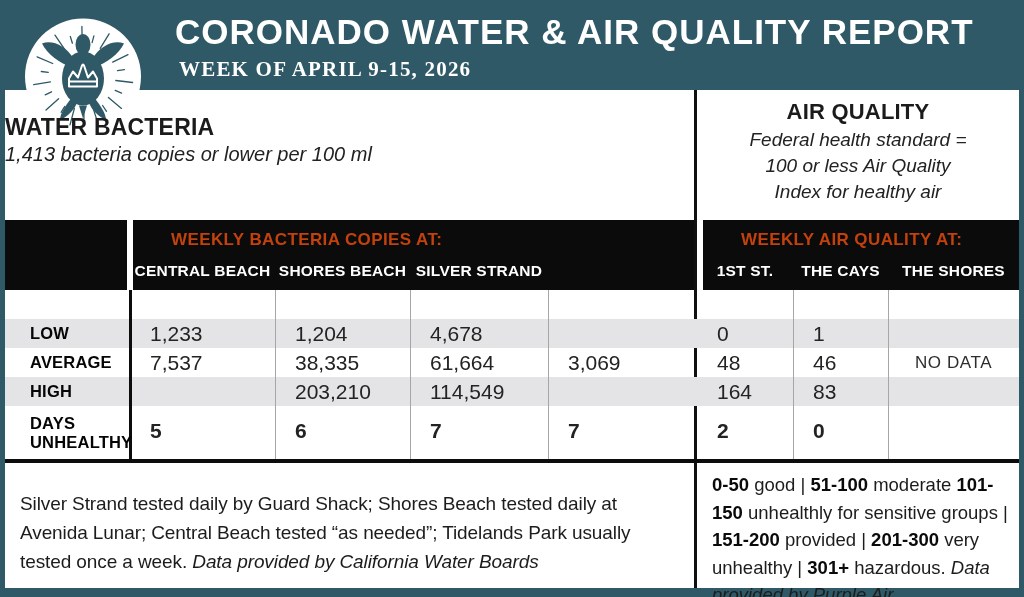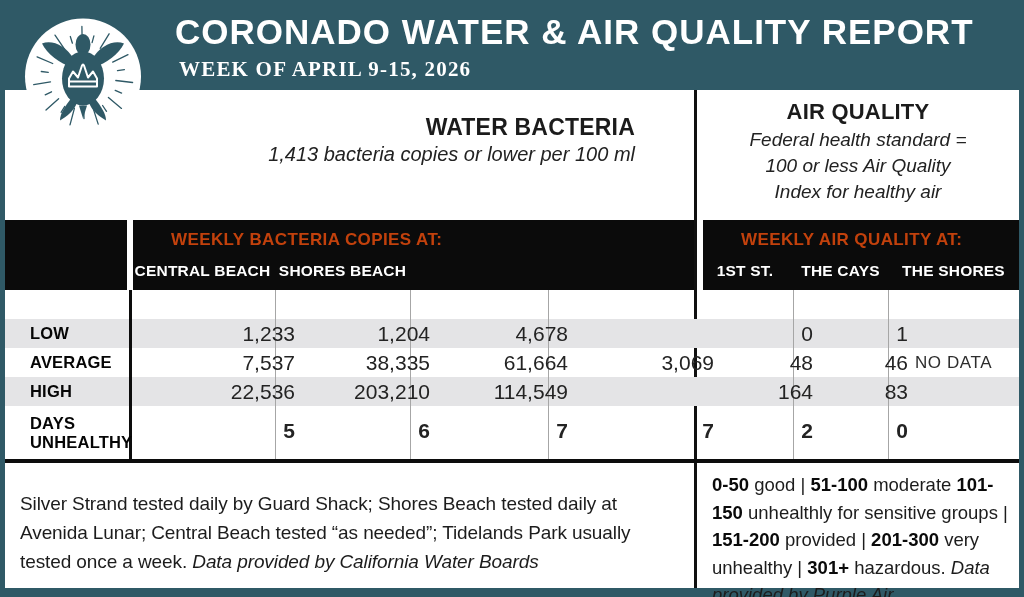--- a/index.html
+++ b/index.html
@@ -11,21 +11,21 @@
   .abs{position:absolute;}
   
   .band{left:0;top:0;width:1024px;height:90px;background:#2F5966;}
   .frame-left{left:0;top:90px;width:5px;height:507px;background:#2F5966;}
   .frame-right{left:1019px;top:90px;width:5px;height:507px;background:#2F5966;}
   .frame-bottom{left:0;top:588px;width:1024px;height:9px;background:#2F5966;}
   .title{left:175px;top:12px;width:830px;color:#fff;font-size:35px;font-weight:bold;letter-spacing:1px;white-space:nowrap;}
   .subtitle{left:179px;top:57px;width:600px;color:#fff;font-size:21px;font-weight:bold;letter-spacing:1.2px;white-space:nowrap;font-family:Liberation Serif, serif;}
   .logo{left:22px;top:14px;}
   
-  .water-head{left:5px;top:114px;width:622px;text-align:right;color:#1b1b1b;margin-left:8px;}
+  .water-head{left:5px;top:114px;width:622px;text-align:left;color:#1b1b1b;}
   .air-head{left:699px;top:99px;width:318px;text-align:center;color:#1b1b1b;}
   .sec-title{font-size:23px;font-weight:bold;letter-spacing:.2px;margin:0;}
   .sec-sub{font-size:20px;font-style:italic;line-height:27px;margin:2px 0 0 0;color:#222;}
   .air-head .sec-title{font-size:22px;}
   .air-head .sec-sub{font-size:19px;line-height:26px;}
   
   .divider{left:694px;top:90px;width:3px;height:498px;background:#101010;}
   
   .bar{background:#0b0b0b;top:220px;height:70px;}
   .bar-label-cell{left:5px;width:122px;}
@@ -38,21 +38,21 @@
   .row-low{top:319px;height:29px;}
   .row-avg{top:348px;height:29px;}
   .row-high{top:377px;height:29px;}
   .row-days{top:406px;height:54px;}
   .vthin{width:1px;top:290px;height:170px;background:#a6a6a6;}
   .vthick{width:3px;top:290px;height:170px;background:#0c0c0c;}
   .hline{left:5px;top:459px;width:1014px;height:4px;background:#0c0c0c;}
   .rlabel{left:30px;width:96px;font-weight:bold;font-size:16.5px;color:#050505;letter-spacing:.2px;}
   .rlabel.one{line-height:29px;}
   .rlabel.two{line-height:19px;padding-top:8px;}
-  .num{font-size:21px;color:#232323;text-align:right;padding-left:20px;line-height:29px;}
+  .num{font-size:21px;color:#232323;text-align:left;padding-left:20px;line-height:29px;}
   .num.days{font-weight:bold;line-height:50px;}
   .nodata{font-size:17px;color:#2d2d2d;letter-spacing:.6px;text-align:center;line-height:29px;}
   
   .cW1{left:130px;width:145px;} .cW2{left:275px;width:135px;}
   .cW3{left:410px;width:138px;} .cW4{left:548px;width:146px;}
   .cA1{left:697px;width:96px;}  .cA2{left:793px;width:95px;}  .cA3{left:888px;width:131px;}
   
   .foot-water{left:20px;top:489px;width:660px;font-size:19px;line-height:29px;color:#1c1c1c;letter-spacing:-.1px;}
   .foot-air{left:712px;top:471px;width:300px;font-size:18.5px;line-height:27.5px;color:#1c1c1c;}
   .foot-air b{color:#0a0a0a;}
@@ -125,20 +125,21 @@
 
   <div class="abs divider"></div>
 
   <div class="abs bar bar-label-cell"></div>
   <div class="abs bar bar-water-cell"></div>
   <div class="abs bar bar-air-cell"></div>
   <div class="abs bar-title" style="left:143px;">WEEKLY BACTERIA COPIES AT:</div>
   <div class="abs bar-title" style="left:713px;">WEEKLY AIR QUALITY AT:</div>
   <div class="abs bar-col cW1">CENTRAL BEACH</div>
   <div class="abs bar-col cW2">SHORES BEACH</div>
+  <div class="abs bar-col cW3">SILVER STRAND</div>
   <div class="abs bar-col cA1">1ST ST.</div>
   <div class="abs bar-col cA2">THE CAYS</div>
   <div class="abs bar-col cA3">THE SHORES</div>
 
   <div class="abs stripe row-low"></div>
   <div class="abs stripe row-high"></div>
 
   <div class="abs vthick" style="left:129px;"></div>
   <div class="abs vthin" style="left:275px;"></div>
   <div class="abs vthin" style="left:410px;"></div>
@@ -162,21 +163,20 @@
   <div class="abs num row-low cA2">1</div>
 
   <div class="abs num row-avg cW1">7,537</div>
   <div class="abs num row-avg cW2">38,335</div>
   <div class="abs num row-avg cW3">61,664</div>
   <div class="abs num row-avg cW4">3,069</div>
   <div class="abs num row-avg cA1">48</div>
   <div class="abs num row-avg cA2">46</div>
   <div class="abs nodata row-avg cA3">NO DATA</div>
 
-  <div class="abs num row-high cW1">22,536</div>
   <div class="abs num row-high cW2">203,210</div>
   <div class="abs num row-high cW3">114,549</div>
   <div class="abs num row-high cA1">164</div>
   <div class="abs num row-high cA2">83</div>
 
   <div class="abs num days row-days cW1">5</div>
   <div class="abs num days row-days cW2">6</div>
   <div class="abs num days row-days cW3">7</div>
   <div class="abs num days row-days cW4">7</div>
   <div class="abs num days row-days cA1">2</div>

